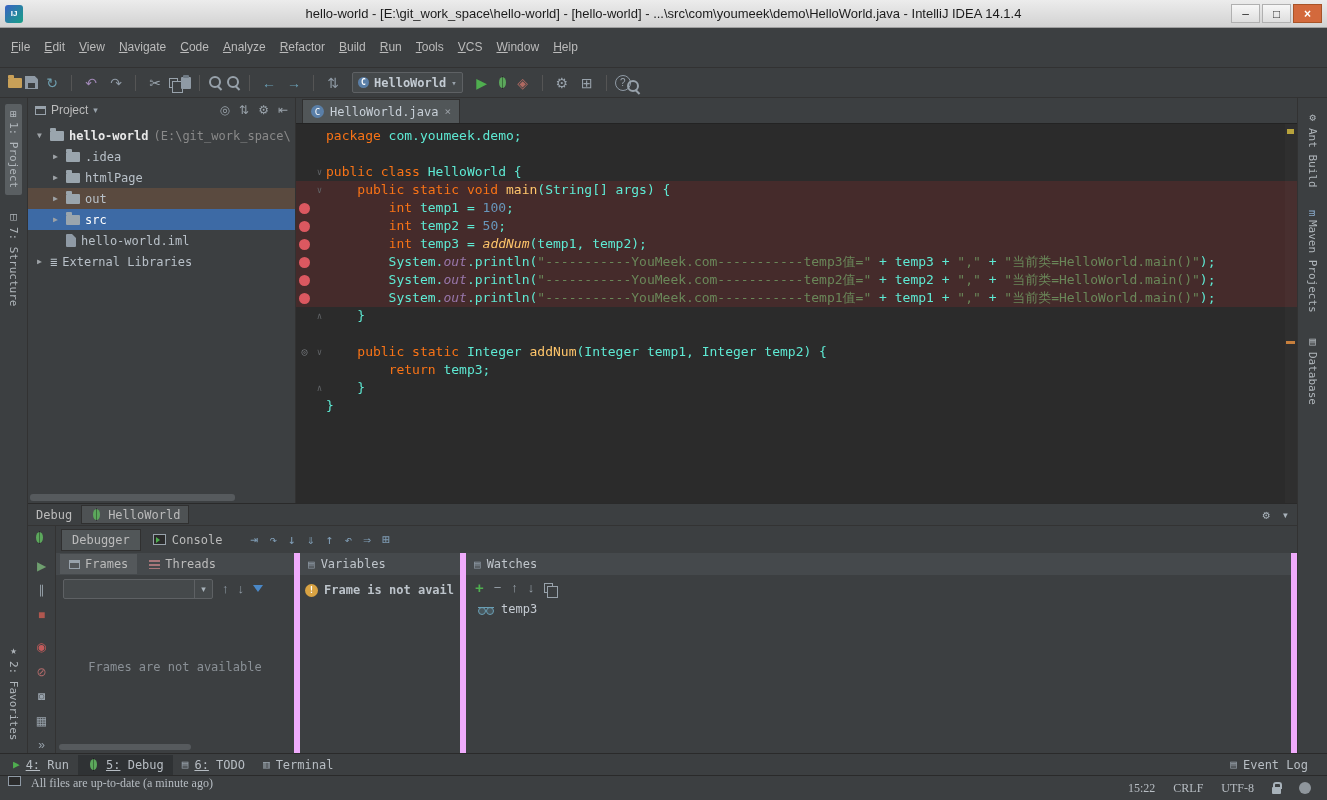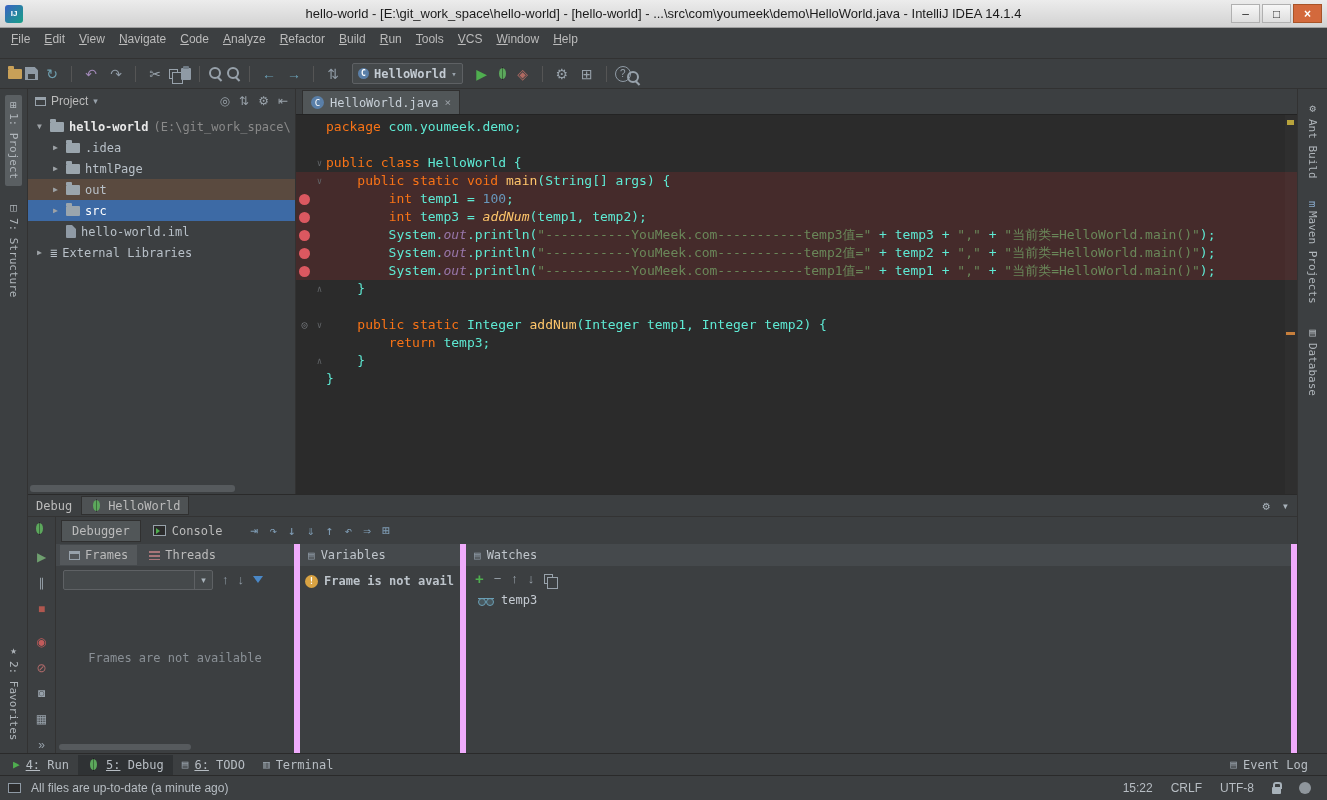--- a/index.html
+++ b/index.html
@@ -8,21 +8,21 @@
 
   
   .titlebar{height:28px;flex:none;background:linear-gradient(#ececec,#d2d2d2);display:flex;align-items:center;padding:0 5px;position:relative;border-bottom:1px solid #9f9f9f}
   .title{position:absolute;left:0;right:0;text-align:center;font-size:13px;color:#1b1b1b;white-space:nowrap}
   .logo{width:18px;height:18px;border-radius:3px;background:linear-gradient(135deg,#3b62c4,#16a085);color:#fff;font-size:8px;font-weight:bold;display:flex;align-items:center;justify-content:center;z-index:2}
   .winbtns{margin-left:auto;display:flex;gap:2px;z-index:2}
   .wb{width:29px;height:19px;display:flex;align-items:center;justify-content:center;font-size:12px;color:#333;border:1px solid #b0b0b0;background:linear-gradient(#f7f7f7,#dedede)}
   .wb.close{background:#d3693c;color:#fff;border-color:#a85327;font-weight:bold}
 
   
-  .menubar{height:31px;flex:none;background:#3c3f41;display:flex;padding-left:4px;border-bottom:1px solid #323232}
+  .menubar{height:40px;flex:none;background:#3c3f41;display:flex;align-items:center;padding-left:4px;border-bottom:1px solid #323232}
   .menu-item{display:inline-block;padding:0 7px;line-height:23px;color:#bbbbbb}
   .menu-item::first-letter{text-decoration:underline}
   .toolbar{height:30px;flex:none;background:#3c3f41;border-bottom:1px solid #323232;display:flex;align-items:center;padding:0 8px;gap:3px;position:relative}
   .ticon{width:22px;height:22px;display:inline-flex;align-items:center;justify-content:center;font-size:14px;color:#a8b2ba}
   .tsep{width:1px;height:16px;background:#555;margin:0 5px}
   .runcombo{height:21px;display:inline-flex;align-items:center;gap:5px;background:#45494b;border:1px solid #5e6164;border-radius:2px;padding:0 5px;margin:0 5px;color:#c3cbd3;font-family:"DejaVu Sans Mono",monospace;font-size:12px;font-weight:bold}
   .combo-arrow{color:#98a2ab;font-size:9px}
   .tright{position:absolute;right:8px;top:4px}
 
   
@@ -143,21 +143,21 @@
   .witem{display:flex;align-items:center;gap:7px;padding:2px 0 0 12px;color:#c5cbd2;font-family:"DejaVu Sans Mono",monospace}
 
   
   .bottombar{height:22px;flex:none;background:#3c3f41;border-top:1px solid #2a2a2a;display:flex;align-items:center;padding:0 4px;font-family:"DejaVu Sans Mono",monospace;font-size:12px}
   .bitem{height:20px;display:inline-flex;align-items:center;gap:6px;padding:0 9px;color:#b7bdc3}
   .bitem.sel{background:#2f3234}
   .blab{display:inline-block}
   .blab.mn::first-letter{text-decoration:underline}
   .bico{font-size:11px}
   .bright{margin-left:auto;display:flex;margin-right:6px}
-  .statusbar{height:25px;flex:none;background:#3c3f41;border-top:1px solid #2a2a2a;display:flex;align-items:center;padding:0 8px;gap:10px;font-family:Liberation Sans, sans-serif;font-size:12px;color:#b7bdc3}
+  .statusbar{height:25px;flex:none;background:#3c3f41;border-top:1px solid #2a2a2a;display:flex;padding:0 8px;gap:10px;font-family:Liberation Serif, serif;font-size:12px;color:#b7bdc3}
   .sright{margin-left:auto;display:flex;align-items:center;gap:18px;margin-right:8px}
 </style>
 </head>
 <body>
 
 <div class="app">
 
   <div class="titlebar">
     <span class="logo">IJ</span>
     <span class="title">hello-world - [E:\git_work_space\hello-world] - [hello-world] - ...\src\com\youmeek\demo\HelloWorld.java - IntelliJ IDEA 14.1.4</span>
@@ -322,20 +322,27 @@
                   <span class="g1"></span>
                   <span class="g2">∨</span>
                   <span class="ctext"><span class="tk-p">    </span><span class="tk-k">public static void</span><span class="tk-p"> </span><span class="tk-m">main</span><span class="tk-p">(String[] args) {</span></span>
                 </div>
                 <div class="cline bred">
                   <span class="g1">
                     <span class="bpdot"></span>
                   </span>
                   <span class="g2"></span>
                   <span class="ctext"><span class="tk-p">        </span><span class="tk-k">int</span><span class="tk-p"> temp1 = </span><span class="tk-n">100</span><span class="tk-p">;</span></span>
+                </div>
+                <div class="cline bred">
+                  <span class="g1">
+                    <span class="bpdot"></span>
+                  </span>
+                  <span class="g2"></span>
+                  <span class="ctext"><span class="tk-p">        </span><span class="tk-k">int</span><span class="tk-p"> temp2 = </span><span class="tk-n">50</span><span class="tk-p">;</span></span>
                 </div>
                 <div class="cline bred">
                   <span class="g1">
                     <span class="bpdot"></span>
                   </span>
                   <span class="g2"></span>
                   <span class="ctext"><span class="tk-p">        </span><span class="tk-k">int</span><span class="tk-p"> temp3 = </span><span class="tk-c">addNum</span><span class="tk-p">(temp1, temp2);</span></span>
                 </div>
                 <div class="cline bred">
                   <span class="g1">

